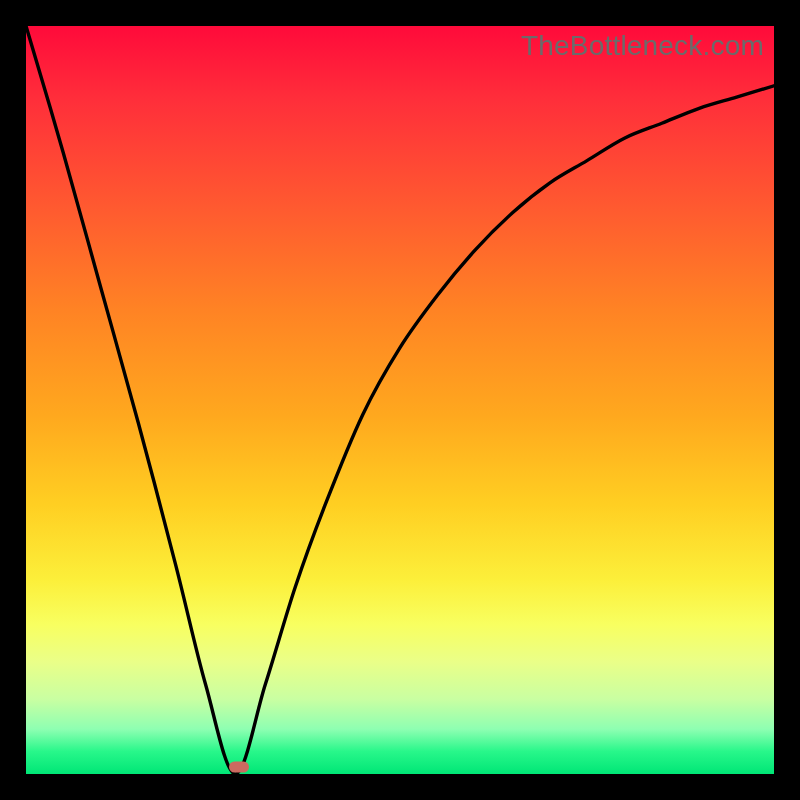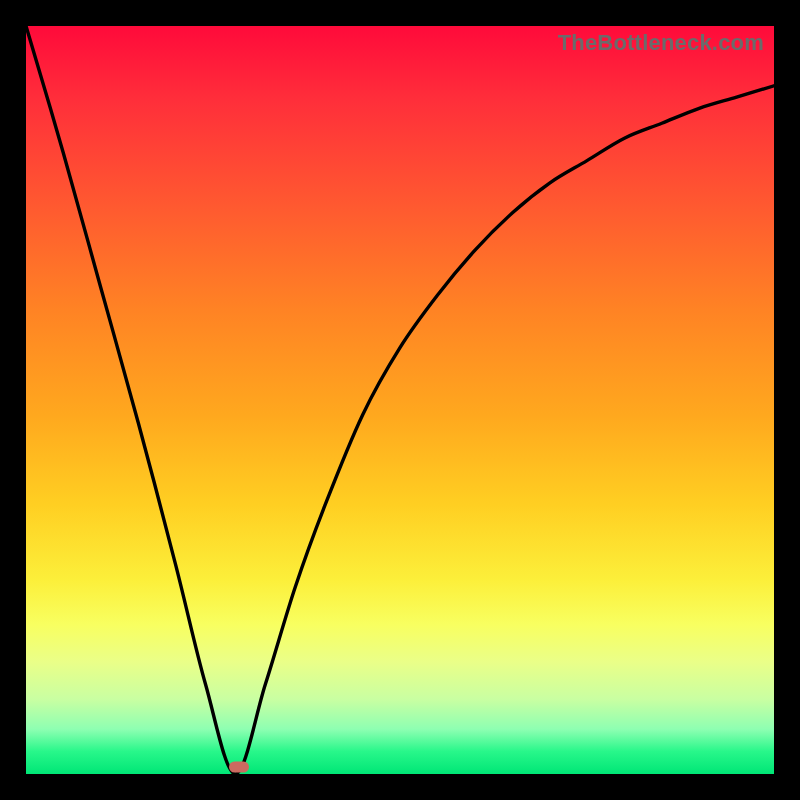--- a/index.html
+++ b/index.html
@@ -38,22 +38,22 @@
       #c9ffa2 90%,
       #8effb2 94%,
       #28f78a 97%,
       #00e676 100%
     );
   }
   .watermark {
     position: absolute;
     top: 4px;
     right: 10px;
-    font-size: 22px;
-    font-weight: 700;
+    font-size: 28px;
+    font-weight: 400;
     color: #6b6b6b;
     letter-spacing: 0.2px;
     user-select: none;
   }
   svg.curve {
     position: absolute;
     left: 0;
     top: 0;
     width: 748px;
     height: 748px;

